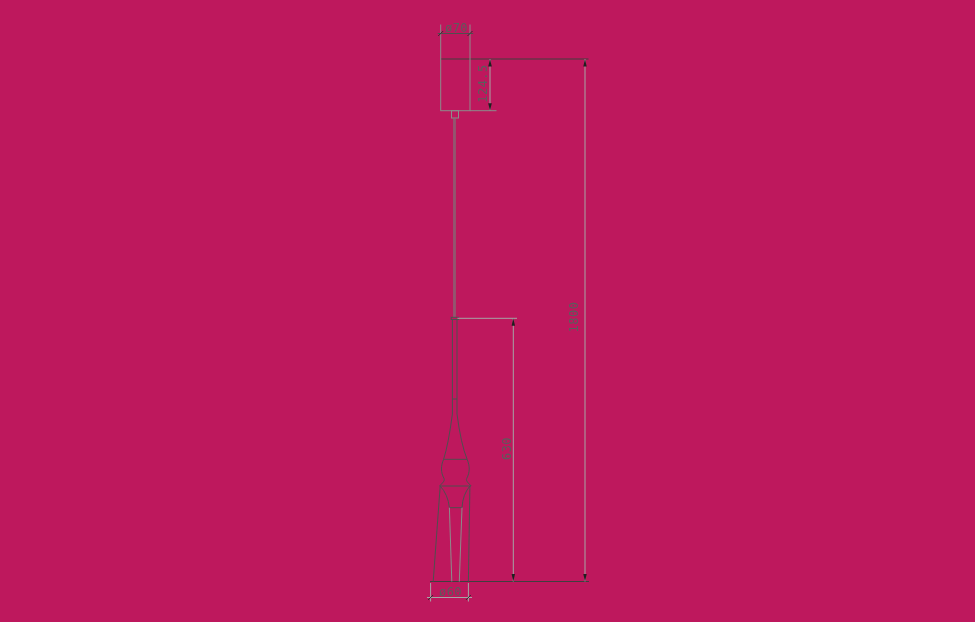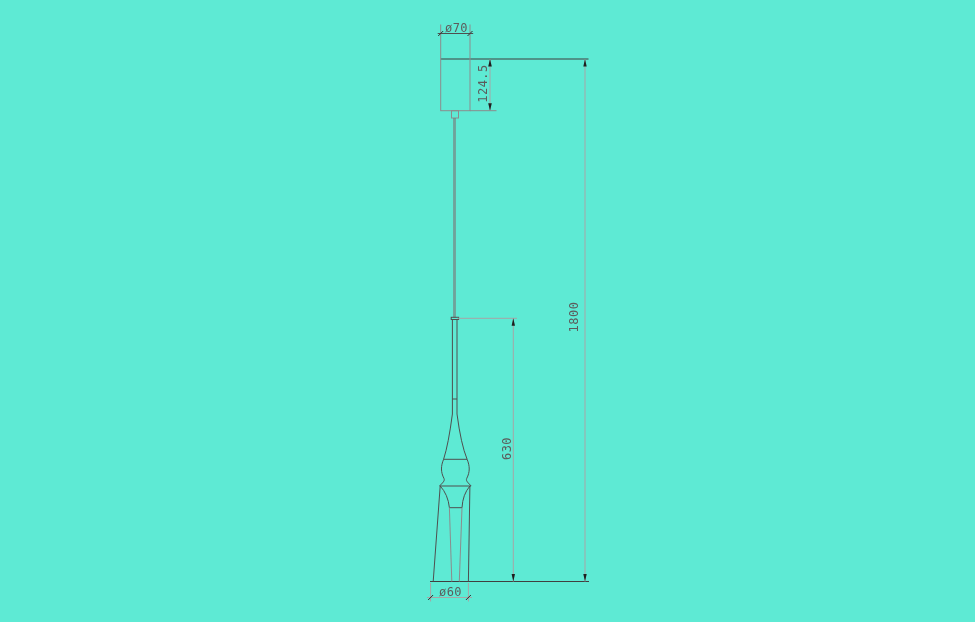--- a/index.html
+++ b/index.html
@@ -4,21 +4,21 @@
 <style>
   html, body {
     margin: 0;
     padding: 0;
     background: #ffffff;
   }
   .canvas {
     position: relative;
     width: 975px;
     height: 622px;
-    background: #5eead4;
+    background: #be185d;
     overflow: hidden;
     font-family: "DejaVu Sans Mono", monospace;
   }
   svg { position: absolute; top: 0; left: 0; }
   .dim-text {
     font-family: "DejaVu Sans Mono", monospace;
     font-size: 12px;
     letter-spacing: 0.5px;
     fill: #5c5c5c;
   }

